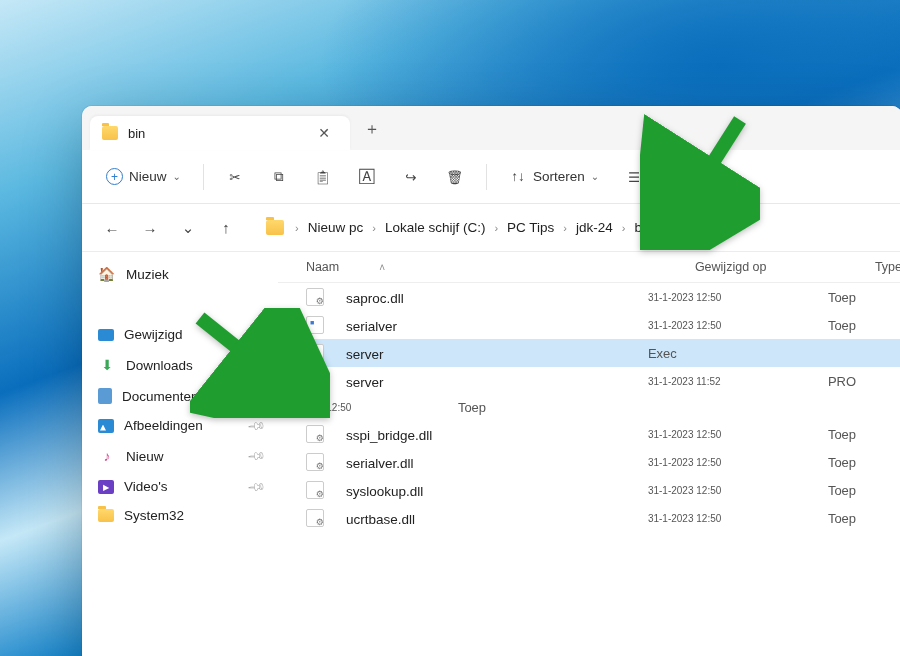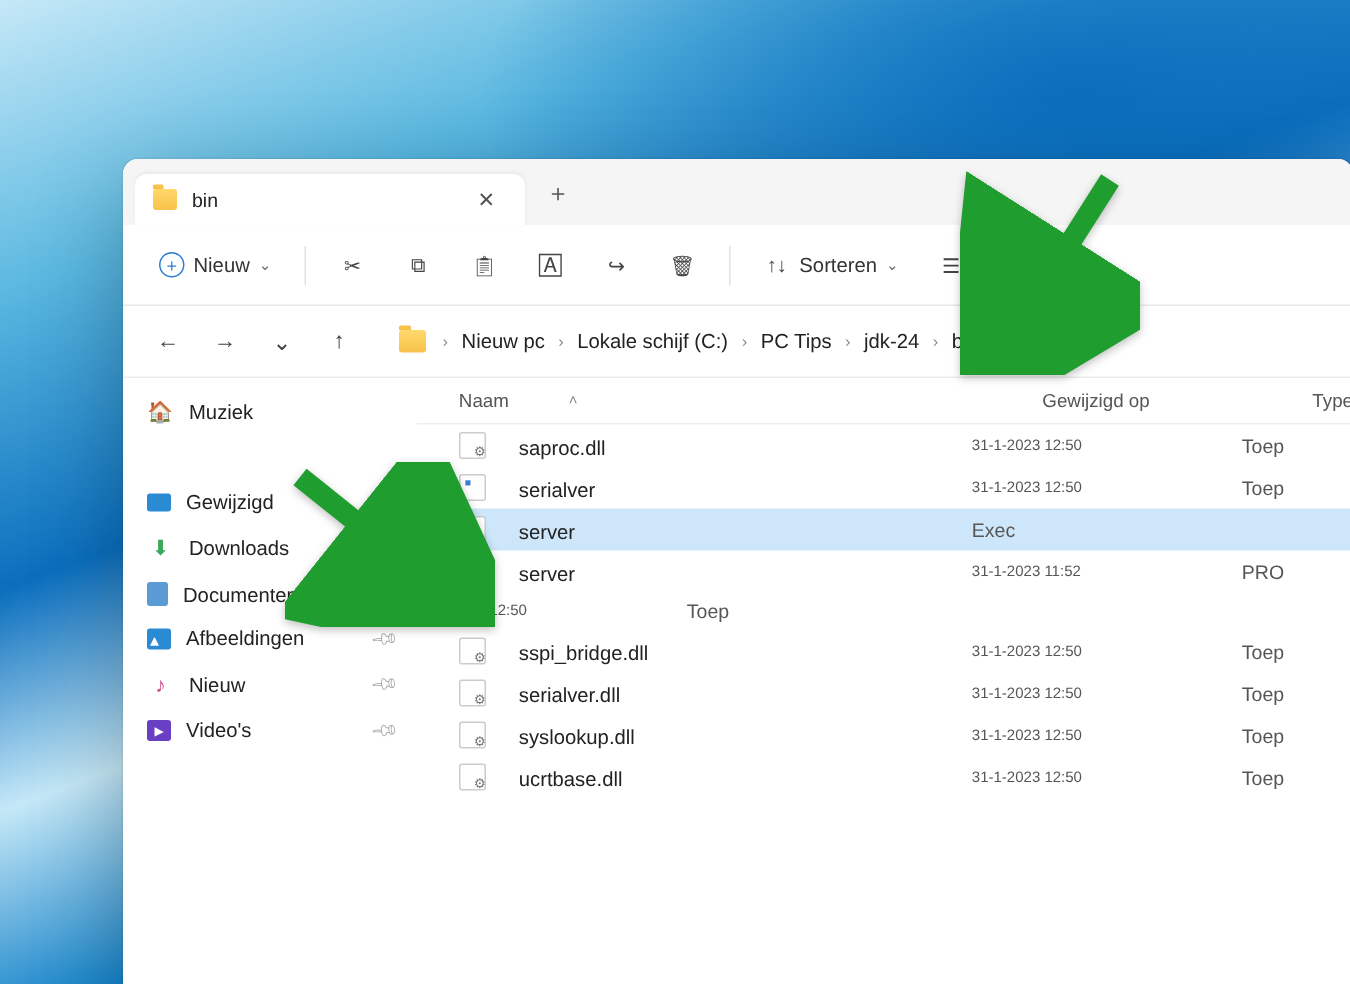--- a/index.html
+++ b/index.html
@@ -222,20 +222,24 @@
           </div>
           <div class="sb-item">
             <span class="sb-ico ico-music">♪</span>
             <span>Nieuw</span>
             <span class="pin">📌︎</span>
           </div>
           <div class="sb-item">
             <span class="sb-ico ico-video" style="width:16px;height:14px;"></span>
             <span>Video's</span>
             <span class="pin">📌︎</span>
+          </div>
+          <div class="sb-item">
+            <span class="sb-ico ico-folder" style="width:16px;height:13px;"></span>
+            <span>System32</span>
           </div>
         </div>
     </div>
 
     <div class="content">
       <div class="cols">
         <div class="col-name">
           <span>Naam</span>
           <span class="sort-chev">˄</span>
         </div>

